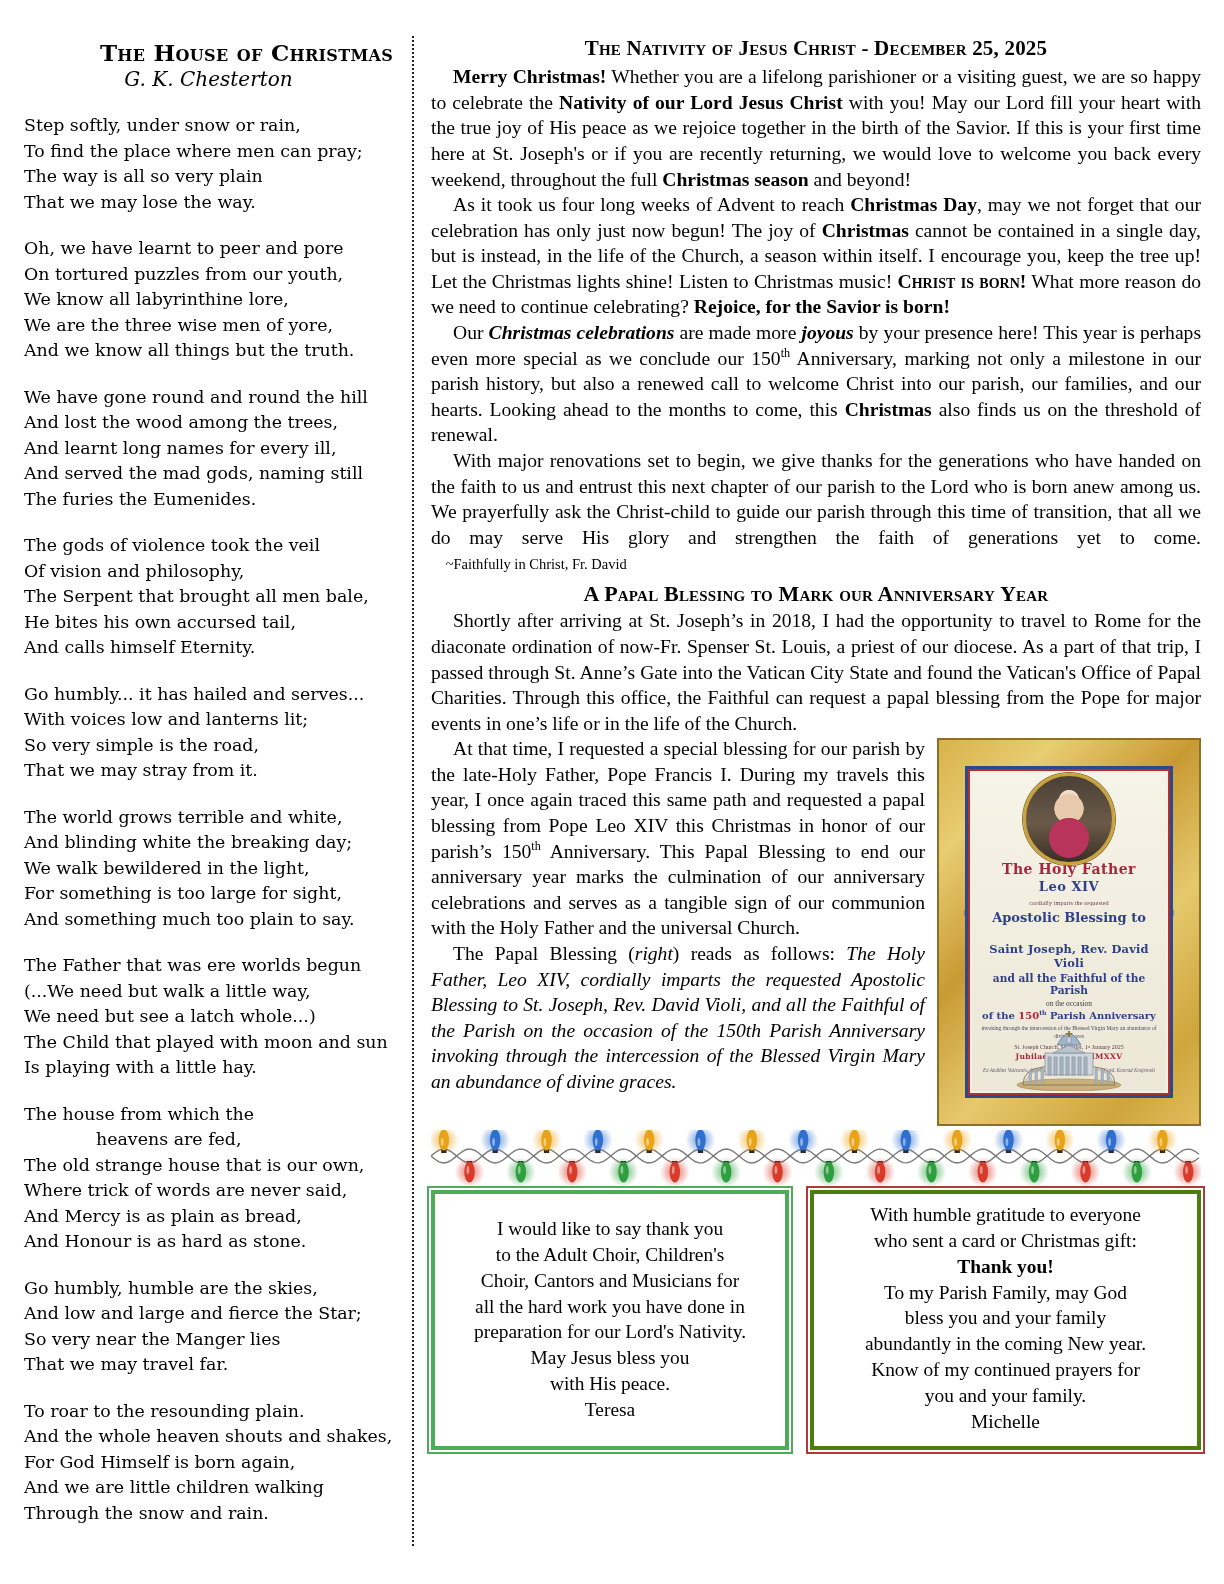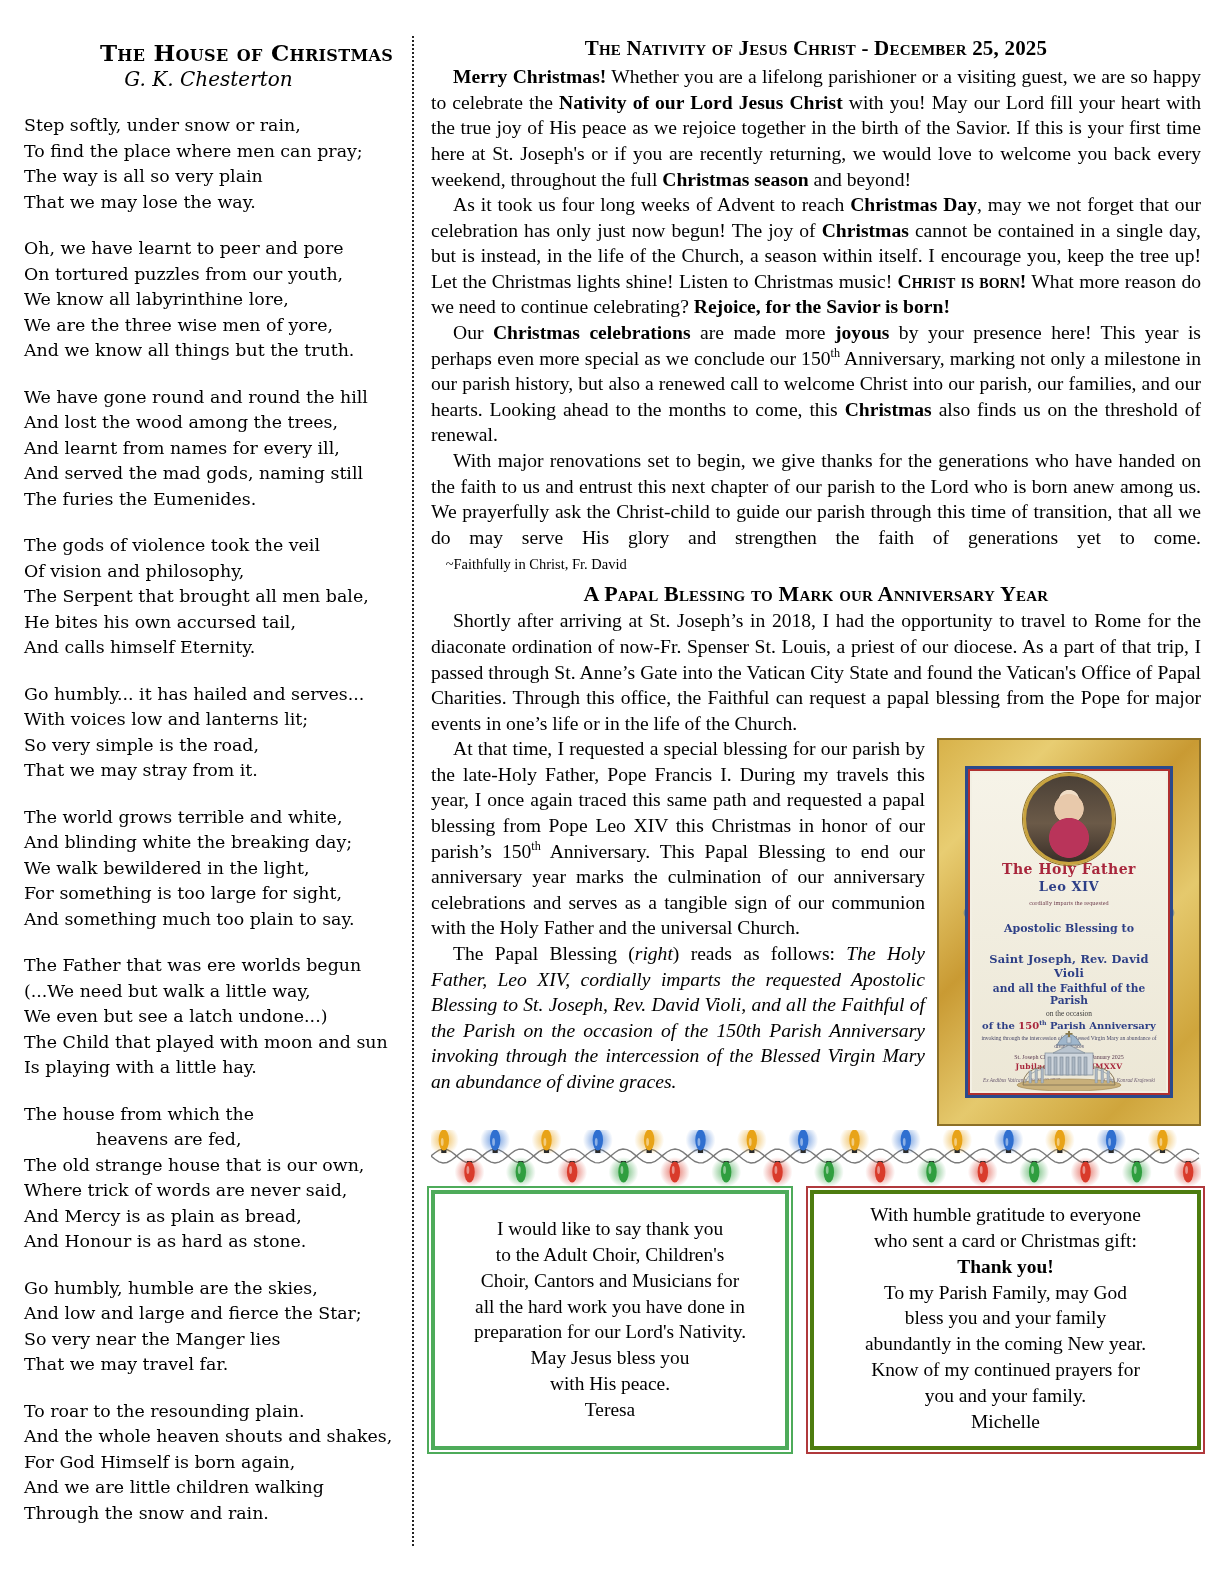--- a/index.html
+++ b/index.html
@@ -92,21 +92,21 @@
     text-indent:22px;
     hyphens:none;
   }
   .sig{
     font-size:14.5px;
     white-space:nowrap;
   }
   .smallcaps-b{ font-variant:small-caps; font-weight:bold; }
   b.bd{font-weight:bold;}
   i.it{font-style:italic;}
-  .bi{font-weight:bold;}
+  .bi{font-weight:bold;font-style:italic;}
   sup{font-size:.62em; vertical-align:super; line-height:0;}
 
   
   .cert-float{
     float:right;
     width:264px;
     margin:2px 0 4px 12px;
     shape-outside:margin-box;
   }
 
@@ -159,21 +159,21 @@
     left:0;right:0;top:92px;
     text-align:center;
     z-index:3;
     padding:0 9px;
   }
   .ct-l1{font-size:14px;color:#a8263c;font-weight:bold;letter-spacing:.5px;
     font-family:"DejaVu Serif", serif;line-height:1.15;}
   .ct-l2{font-size:13px;color:#2d3f86;font-weight:bold;letter-spacing:.5px;
     font-family:"DejaVu Serif", serif;margin-top:2px;}
   .ct-sm{font-size:6.2px;color:#6b3a4a;margin-top:5px;letter-spacing:.1px;}
-  .ct-l3{font-size:11px;color:#2d3f86;font-weight:bold;margin-top:16px;
+  .ct-l3{font-size:13px;color:#2d3f86;font-weight:bold;margin-top:4px;
     font-family:"DejaVu Serif", serif;}
   .ct-l4{font-size:11.4px;color:#2d3f86;font-weight:bold;margin-top:17px;
     font-family:"DejaVu Serif", serif;letter-spacing:.2px;}
   .ct-l5{font-size:10.6px;color:#2d3f86;font-weight:bold;margin-top:2px;
     font-family:"DejaVu Serif", serif;}
   .ct-l6{font-size:7.4px;color:#3a3a3a;margin-top:3px;}
   .ct-l7{font-size:10px;color:#2d3f86;font-weight:bold;margin-top:2px;
     font-family:"DejaVu Serif", serif;}
   .ct-l7 em{color:#a8263c;font-style:normal;}
   .ct-l8{font-size:5.6px;color:#4a4a6a;margin-top:3px;line-height:1.45;}
@@ -250,21 +250,21 @@
         <div class="stanza">
           <div class="pline">Oh, we have learnt to peer and pore</div>
           <div class="pline">On tortured puzzles from our youth,</div>
           <div class="pline">We know all labyrinthine lore,</div>
           <div class="pline">We are the three wise men of yore,</div>
           <div class="pline">And we know all things but the truth.</div>
         </div>
         <div class="stanza">
           <div class="pline">We have gone round and round the hill</div>
           <div class="pline">And lost the wood among the trees,</div>
-          <div class="pline">And learnt from names for every ill,</div>
+          <div class="pline">And learnt long names for every ill,</div>
           <div class="pline">And served the mad gods, naming still</div>
           <div class="pline">The furies the Eumenides.</div>
         </div>
         <div class="stanza">
           <div class="pline">The gods of violence took the veil</div>
           <div class="pline">Of vision and philosophy,</div>
           <div class="pline">The Serpent that brought all men bale,</div>
           <div class="pline">He bites his own accursed tail,</div>
           <div class="pline">And calls himself Eternity.</div>
         </div>
@@ -277,21 +277,21 @@
         <div class="stanza">
           <div class="pline">The world grows terrible and white,</div>
           <div class="pline">And blinding white the breaking day;</div>
           <div class="pline">We walk bewildered in the light,</div>
           <div class="pline">For something is too large for sight,</div>
           <div class="pline">And something much too plain to say.</div>
         </div>
         <div class="stanza">
           <div class="pline">The Father that was ere worlds begun</div>
           <div class="pline">(...We need but walk a little way,</div>
-          <div class="pline">We even but see a latch undone...)</div>
+          <div class="pline">We need but see a latch whole...)</div>
           <div class="pline">The Child that played with moon and sun</div>
           <div class="pline">Is playing with a little hay.</div>
         </div>
         <div class="stanza">
           <div class="pline">The house from which the</div>
           <div class="pline indent">heavens are fed,</div>
           <div class="pline">The old strange house that is our own,</div>
           <div class="pline">Where trick of words are never said,</div>
           <div class="pline">And Mercy is as plain as bread,</div>
           <div class="pline">And Honour is as hard as stone.</div>

